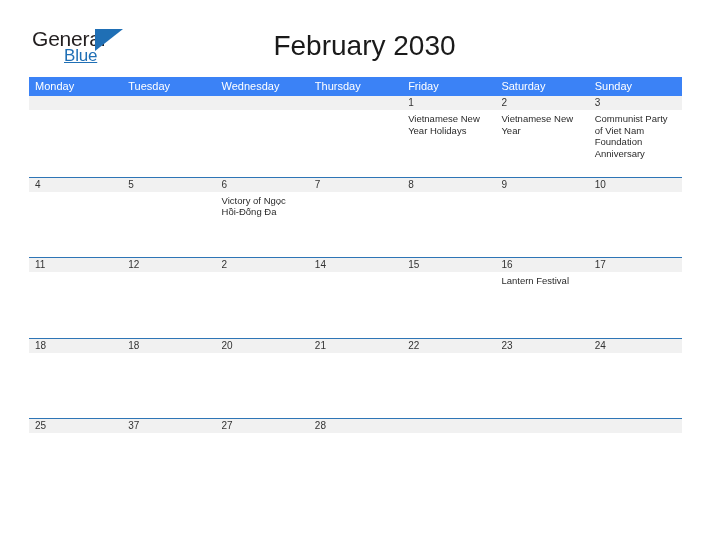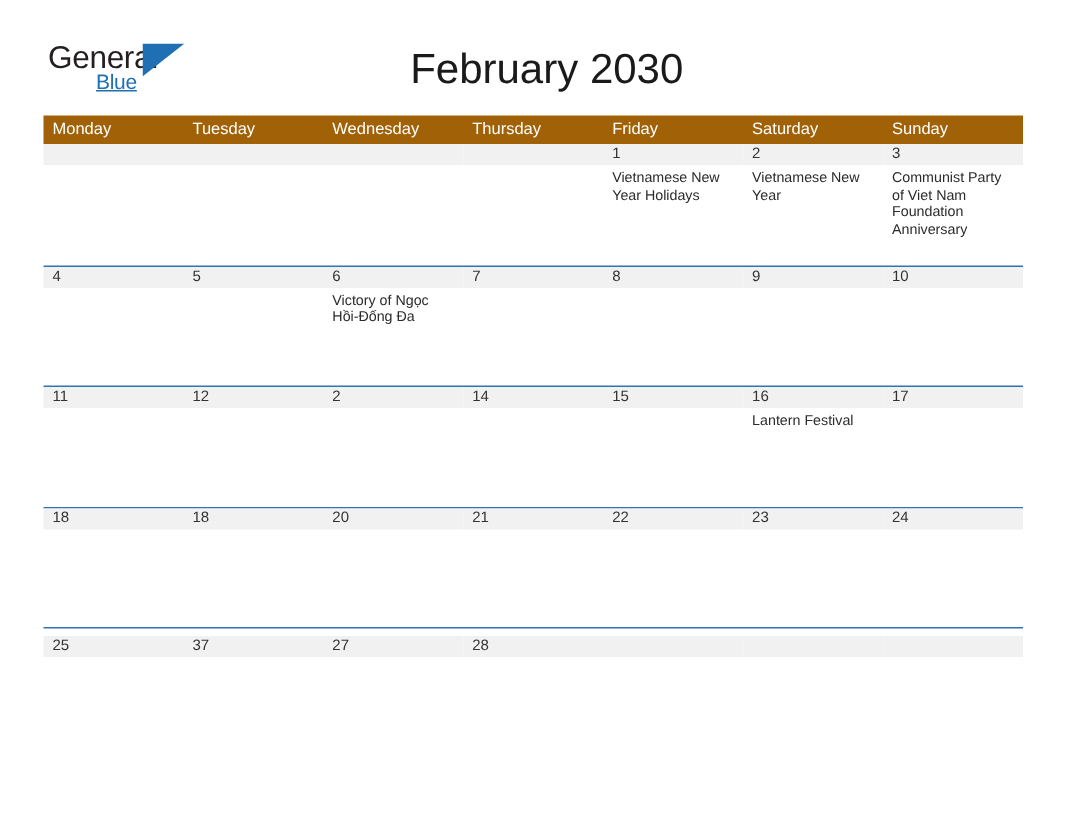--- a/index.html
+++ b/index.html
@@ -48,21 +48,21 @@
     position: absolute;
     left: 63px;
     top: 1px;
     width: 28px;
     height: 22px;
   }
   .logo-blue {
     position: absolute;
     left: 32px;
     top: 19px;
-    font-size: 14px;
+    font-size: 17px;
     letter-spacing: -0.2px;
     color: #1f6fb5;
     text-decoration: underline;
   }
   .title {
     position: absolute;
     left: 0;
     right: 0;
     top: 30px;
     text-align: center;
@@ -83,21 +83,21 @@
 
   
   .calendar {
     position: absolute;
     left: 29px;
     top: 77px;
     width: 653px;
   }
   .weekdays {
     display: flex;
-    background: #a16207;
+    background: #3b82f6;
     height: 19px;
   }
   .weekday {
     flex: 1 1 0;
     color: #ffffff;
     font-size: 11px;
     line-height: 19px;
     padding-left: 6px;
     box-sizing: border-box;
     white-space: nowrap;
@@ -106,21 +106,20 @@
     display: flex;
     border-top: 1px solid #2e75b6;
     height: 80.5px;
     box-sizing: border-box;
   }
   .week:first-of-type {
     border-top: none;
   }
   .week.short {
     height: 28px;
-    align-items: center;
   }
   .day {
     flex: 1 1 0;
     position: relative;
     box-sizing: border-box;
     min-width: 0;
   }
   .day-number-band {
     height: 14px;
     background: #f1f1f1;

